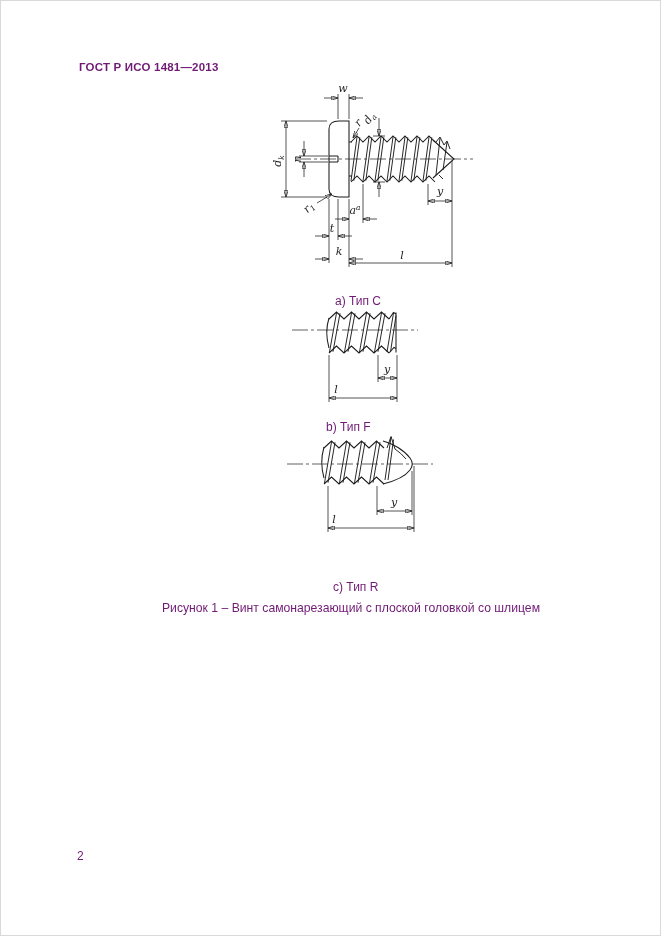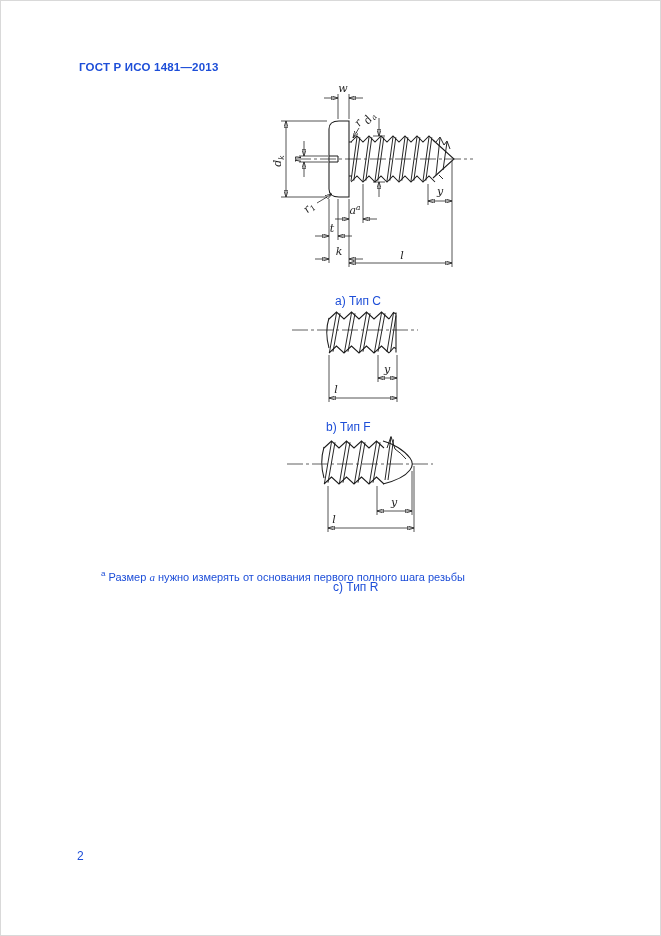--- a/index.html
+++ b/index.html
@@ -1,18 +1,18 @@
 <!DOCTYPE html>
 <html><head>
 <meta charset="utf-8">
 <style>
   html,body{margin:0;padding:0;background:#888;}
   .page{
     position:relative;width:661px;height:936px;background:#ffffff;
-    font-family:"Liberation Sans",sans-serif;color:#1d4ed8;
+    font-family:"Liberation Sans",sans-serif;color:#701a75;
     overflow:hidden;border:1px solid #d9d9d9;box-sizing:border-box;
     margin:0 auto;
   }
   .hdr{position:absolute;left:78px;top:60px;font-size:11.5px;font-weight:bold;letter-spacing:.2px;}
   .viewlabel{position:absolute;font-size:12px;margin-top:12px;}
   .footnote{position:absolute;left:100px;top:568px;font-size:11px;}
   .footnote sup{font-size:8px;vertical-align:super;}
   .footnote .dim-it{font-style:italic;font-family:"Liberation Serif",serif;}
   .caption{position:absolute;left:130px;top:600px;width:440px;text-align:center;font-size:12.2px;}
   .pagenum{position:absolute;left:76px;top:848px;font-size:12px;}
@@ -183,17 +183,17 @@
 
     <path class="dim" d="M47 55 V101 M133 35 V101"></path>
     <path class="dim" d="M47 97 H133" marker-start="url(#ar3)" marker-end="url(#ar3)"></path>
     <text class="dimtxt" x="53" y="92" text-anchor="middle">l</text>
   </svg>
 
   <div class="viewlabel" style="left:334px;top:281px;">a) Тип C</div>
   <div class="viewlabel" style="left:325px;top:407px;">b) Тип F</div>
   <div class="viewlabel" style="left:332px;top:567px;">c) Тип R</div>
 
-  <div class="footnote"><sup>a</sup> <span>Размер </span><span class="dim-it">a</span><span> нужно измерять от основания первого полного шага резьбы</span></div>
 
+  <div class="caption">Рисунок 1 – Винт самонарезающий с плоской головкой со шлицем</div>
 
   <div class="pagenum">2</div>
 </div>
 
 </body></html>

